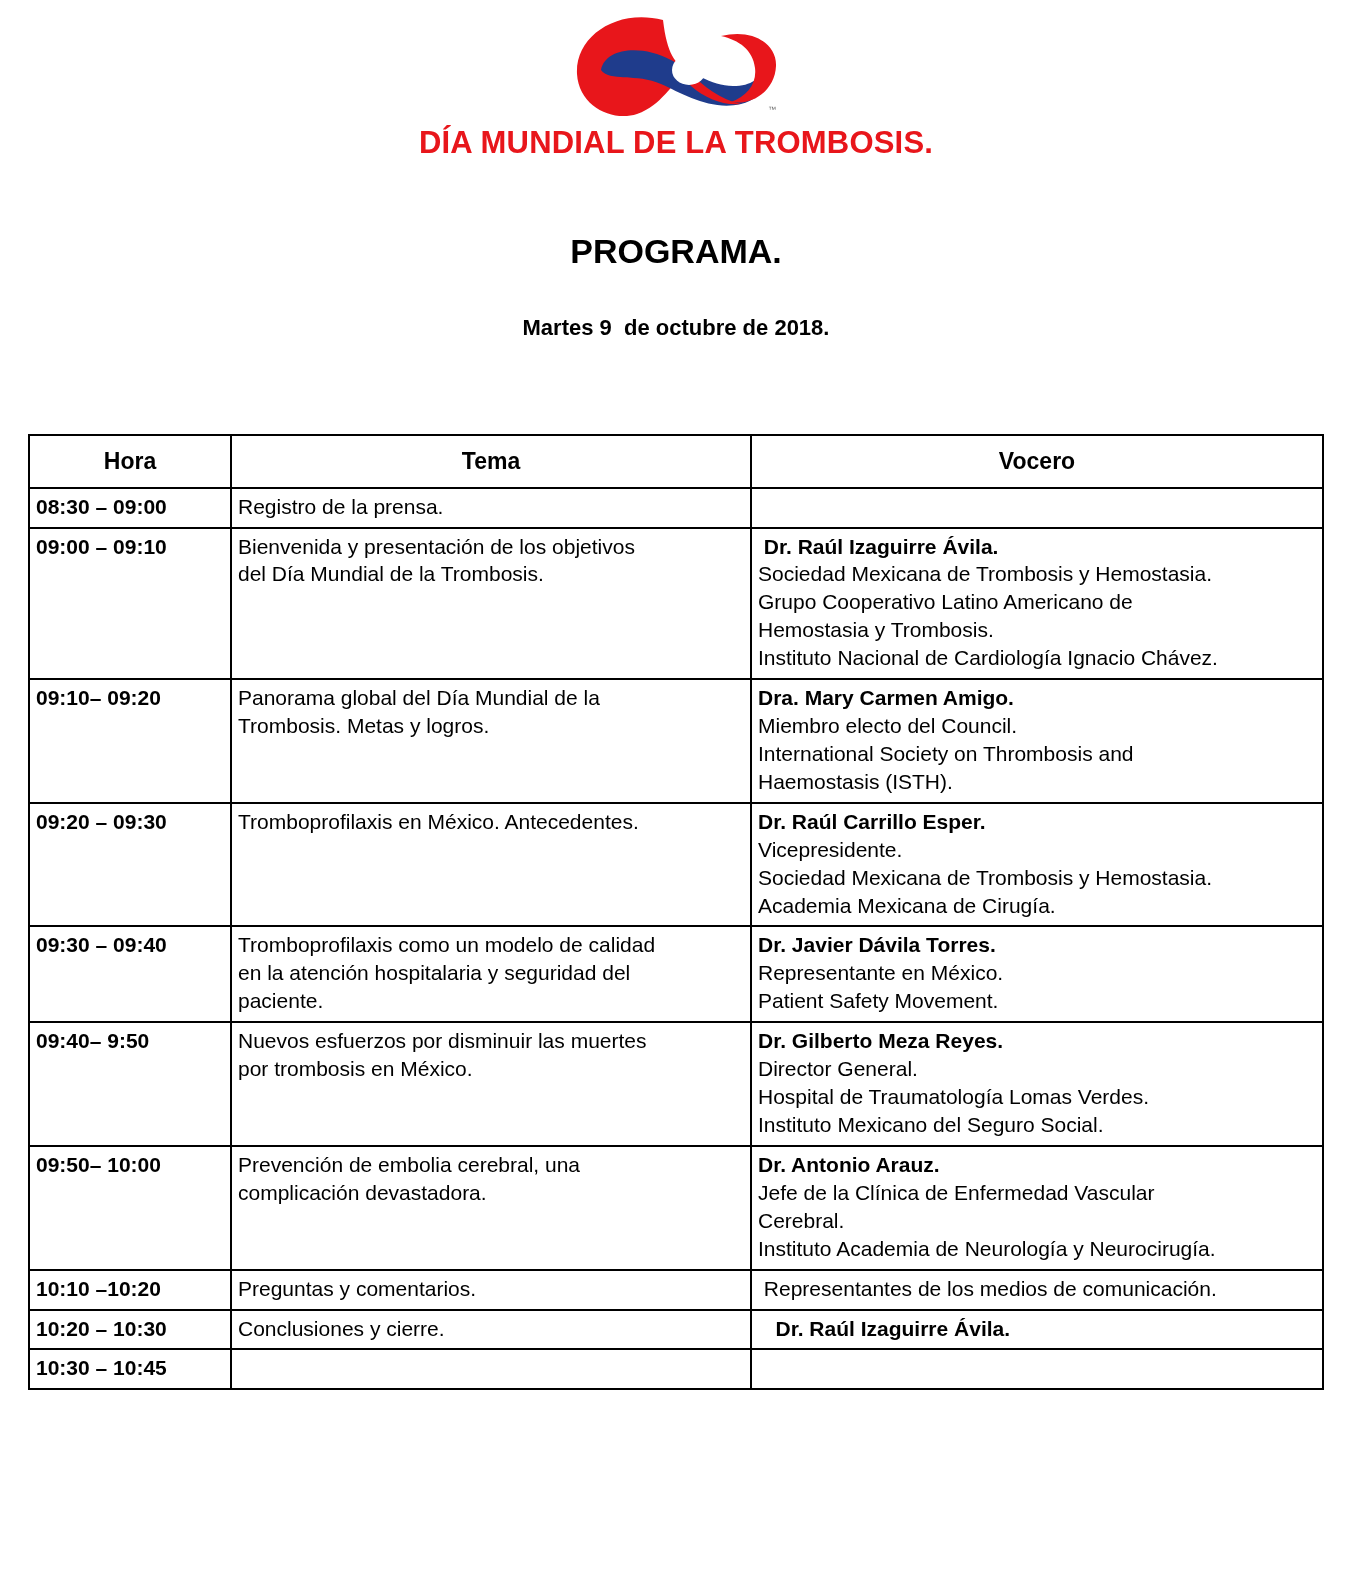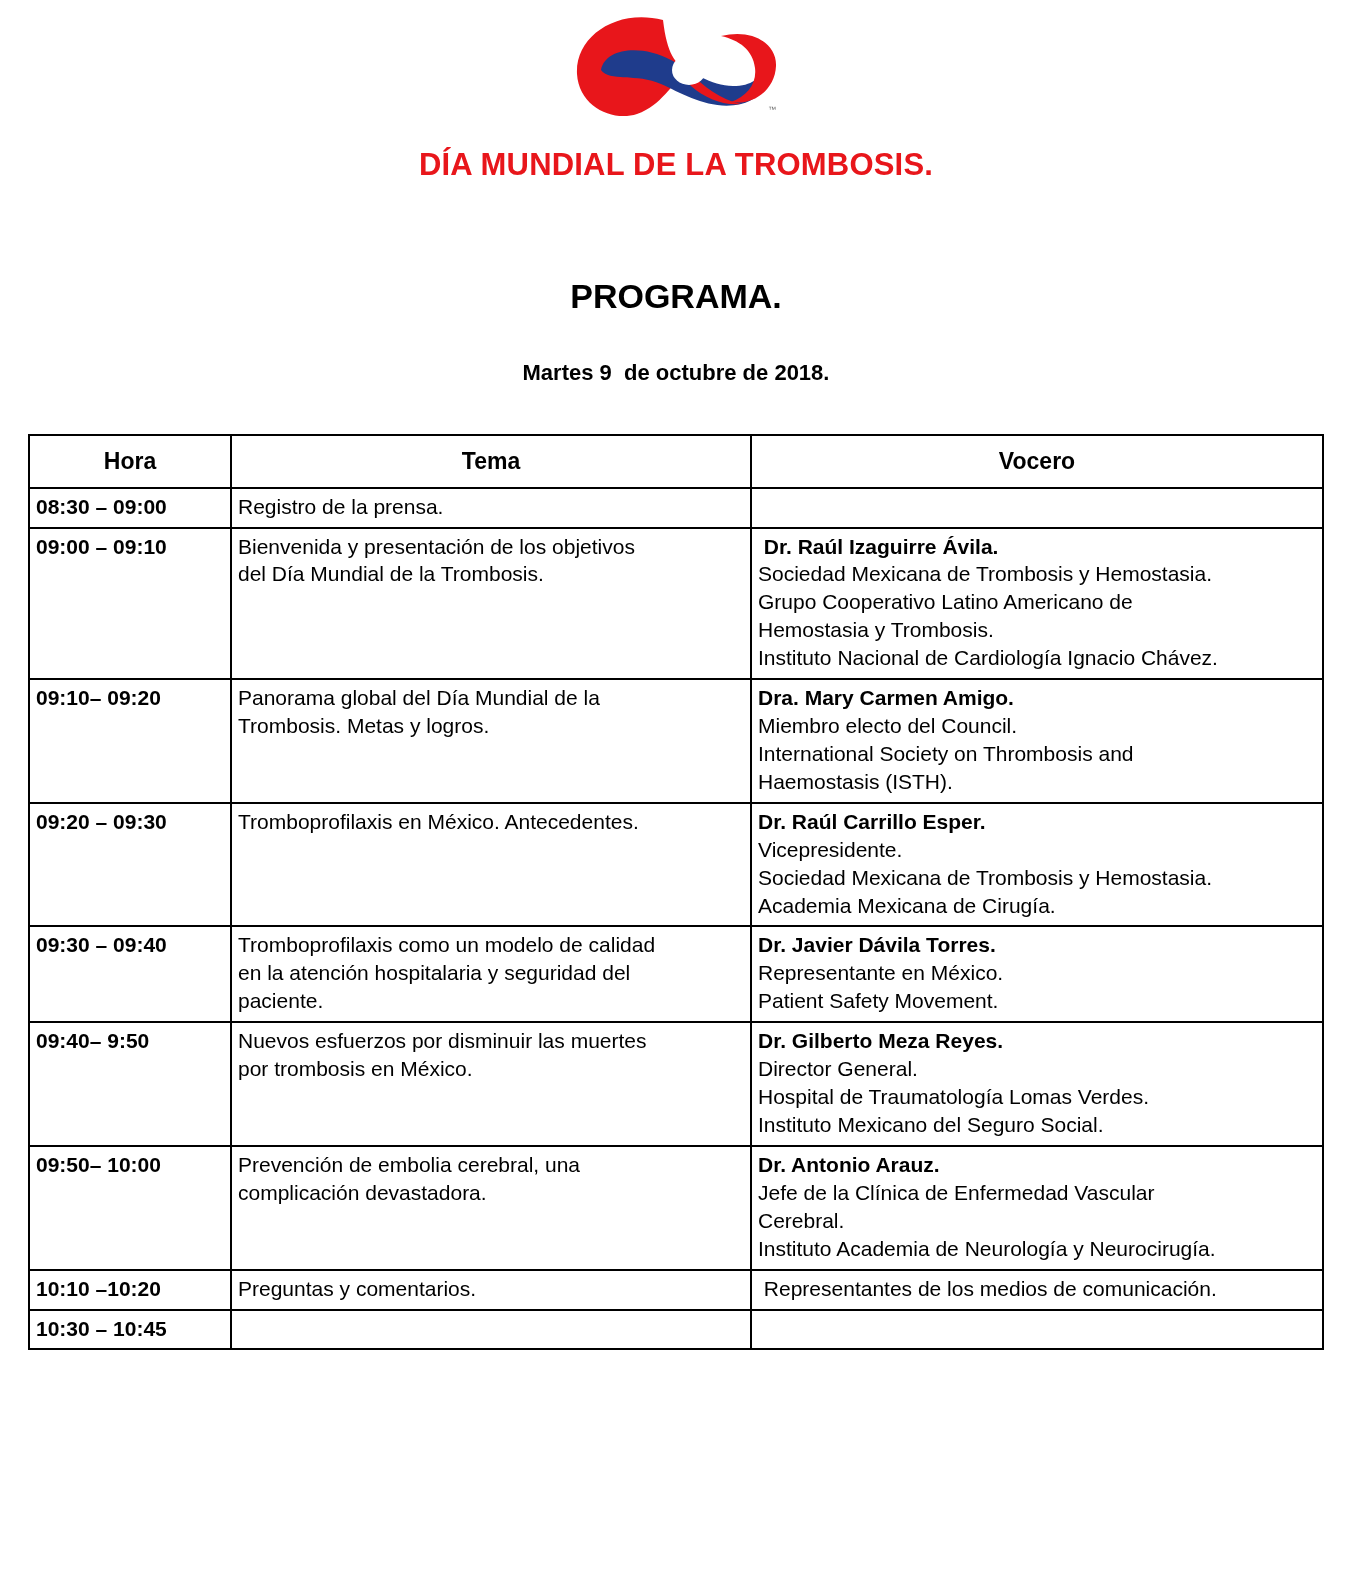--- a/index.html
+++ b/index.html
@@ -28,30 +28,30 @@
   }
   .logo-svg { display: block; }
 
   
   .banner-title {
     text-align: center;
     color: #E8161B;
     font-weight: bold;
     font-size: 31px;
     letter-spacing: 0.2px;
-    margin-top: 28px;
+    margin-top: 6px;
     line-height: 1.1;
   }
 
   
   .program-title {
     text-align: center;
     font-weight: bold;
     font-size: 34px;
-    margin-top: 95px;
+    margin-top: 72px;
     color: #000;
   }
   .program-date {
     text-align: center;
     font-weight: bold;
     font-size: 22px;
     margin-top: 44px;
     color: #000;
     white-space: pre;
   }
@@ -237,19 +237,28 @@
         <tr>
           <td class="hora">10:10 –10:20</td>
           <td class="tema">
             <div class="tema-line">Preguntas y comentarios.</div>
           </td>
           <td class="voc">
             <div class="voc-line"> Representantes de los medios de comunicación.</div>
           </td>
         </tr>
         <tr>
+          <td class="hora">10:20 – 10:30</td>
+          <td class="tema">
+            <div class="tema-line">Conclusiones y cierre.</div>
+          </td>
+          <td class="voc">
+            <div class="voc-name">   Dr. Raúl Izaguirre Ávila.</div>
+          </td>
+        </tr>
+        <tr>
           <td class="hora">10:30 – 10:45</td>
           <td class="tema">&nbsp;</td>
           <td class="voc">&nbsp;</td>
         </tr>
       </tbody>
   </table>
 </div>
 
 </body></html>

